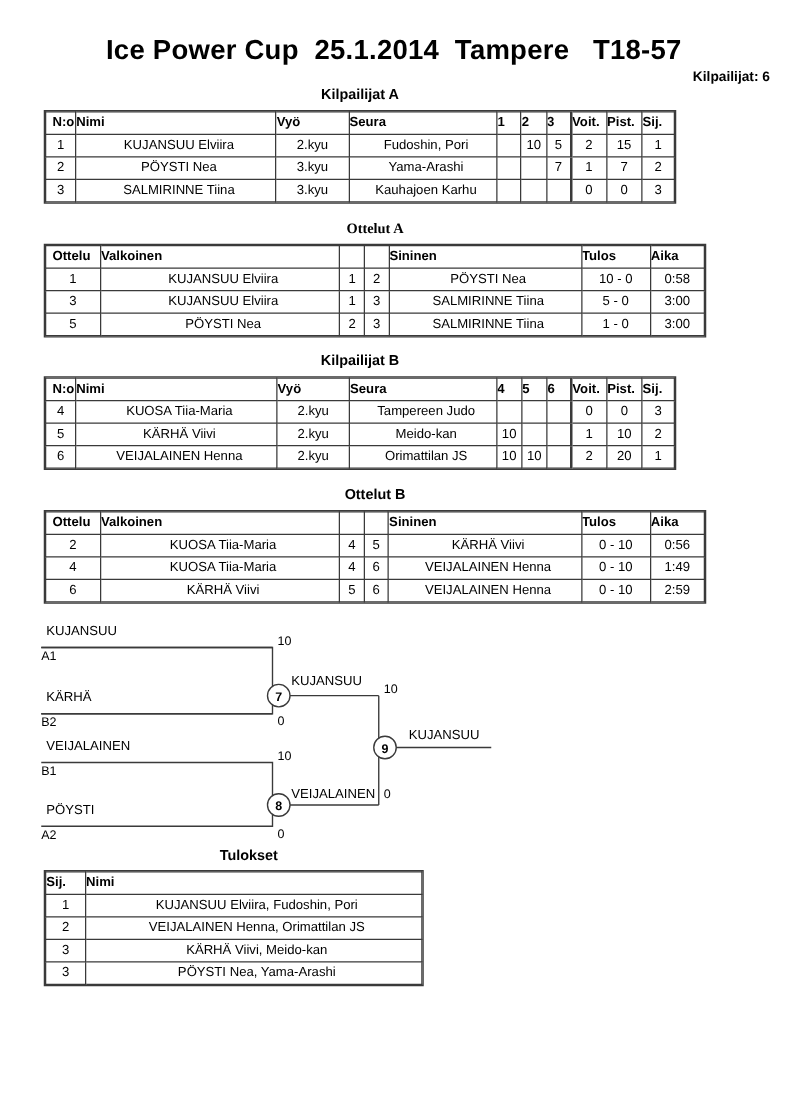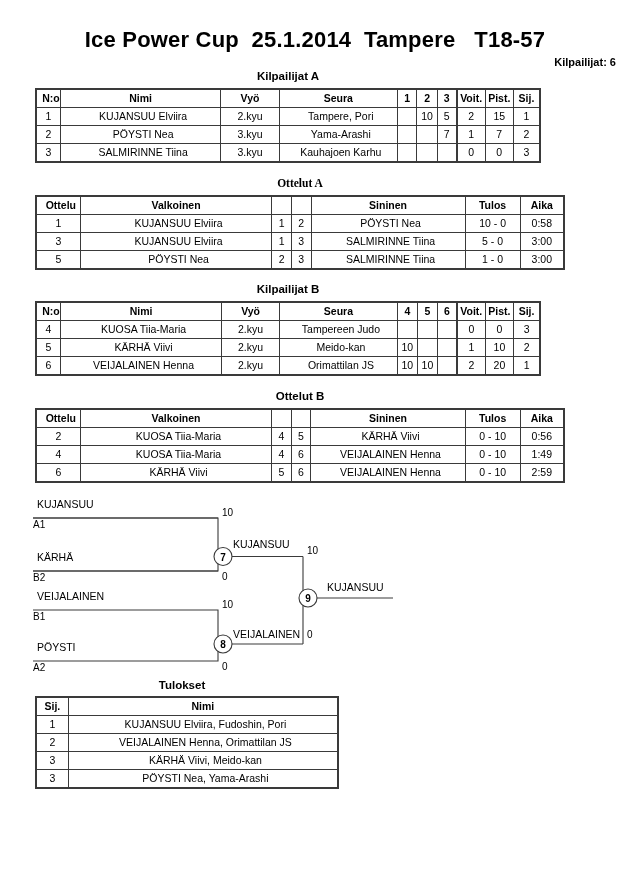--- a/index.html
+++ b/index.html
@@ -54,21 +54,21 @@
   table.grid th, table.grid td {
     border: 1px solid #3a3a3a;
     padding: 0;
     height: 17px;
     line-height: 17px;
     overflow: hidden;
     white-space: nowrap;
   }
   table.grid th {
     font-weight: bold;
-    text-align: center;
+    text-align: left;
   }
   table.grid td { font-weight: normal; }
 
   .pad-l { padding-left: 5px !important; text-align: center; }
   .ctr   { text-align: center; }
 
   
   table.grid {
     outline: 1px solid #3a3a3a;
   }
@@ -150,21 +150,21 @@
       <th class="sep-left">Voit.</th>
       <th>Pist.</th>
       <th>Sij.</th>
     </tr>
   </thead>
   <tbody>
     <tr>
       <td class="ctr">1</td>
       <td class="pad-l">KUJANSUU Elviira</td>
       <td class="ctr">2.kyu</td>
-      <td class="pad-l">Tampere, Pori</td>
+      <td class="pad-l">Fudoshin, Pori</td>
       <td class="ctr"></td>
       <td class="ctr">10</td>
       <td class="ctr">5</td>
       <td class="ctr sep-left">2</td>
       <td class="ctr">15</td>
       <td class="ctr">1</td>
     </tr>
     <tr>
       <td class="ctr">2</td>
       <td class="pad-l">PÖYSTI Nea</td>
@@ -412,21 +412,21 @@
 
     <circle class="bk-node" cx="308" cy="106" r="9"></circle>
     <text class="bk-num" x="308" y="110" text-anchor="middle">9</text>
 
     <text class="bk-score" x="307" y="62">10</text>
     <text class="bk-score" x="307" y="146">0</text>
     <text class="bk-label" x="327" y="99">KUJANSUU</text>
   </svg>
 </div>
 
-<div class="section-caption" style="top:679px; left:31px; width:302px;">Tulokset</div>
+<div class="section-caption" style="top:679px; left:48px; width:302px;">Tulokset</div>
 
 <table class="grid" style="top:697px; left:36px; width:302px;">
   <colgroup>
       <col style="width:32px">
       <col style="width:270px">
     </colgroup>
   <thead>
     <tr>
       <th>Sij.</th>
       <th>Nimi</th>

